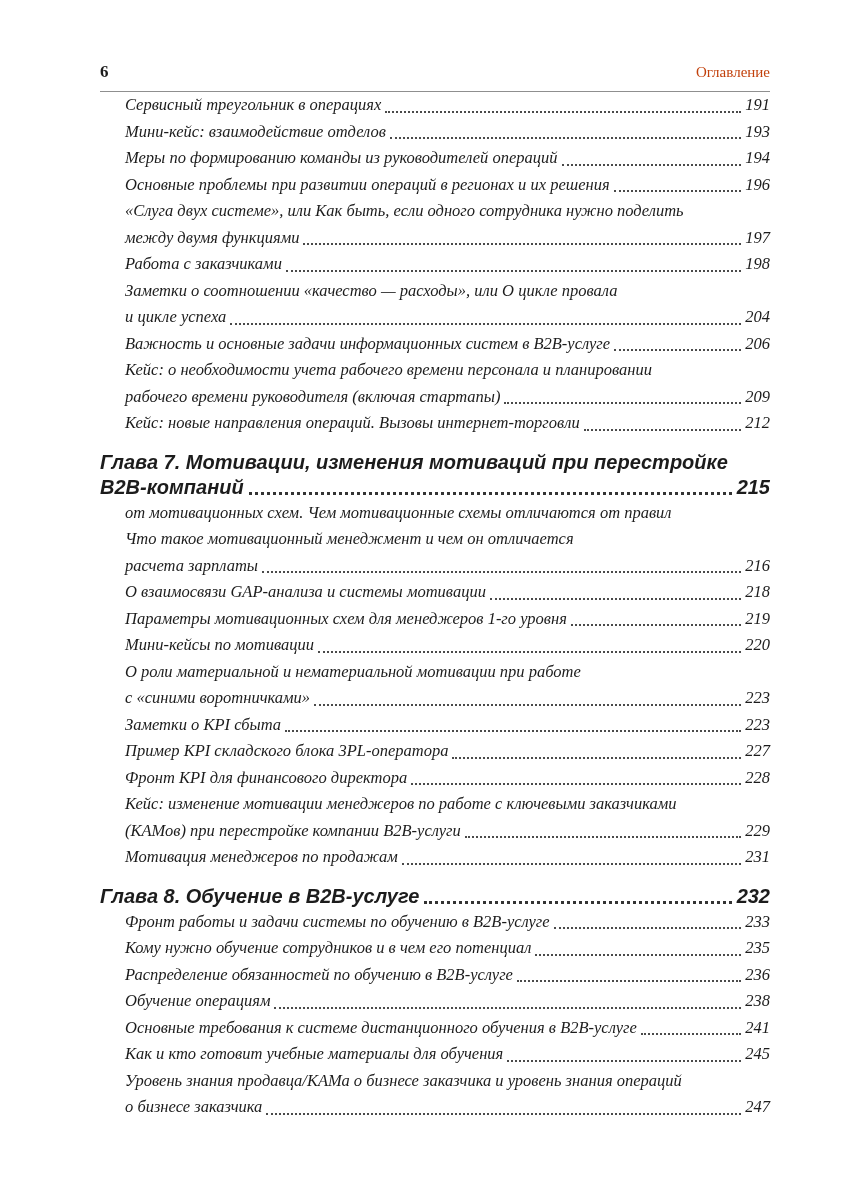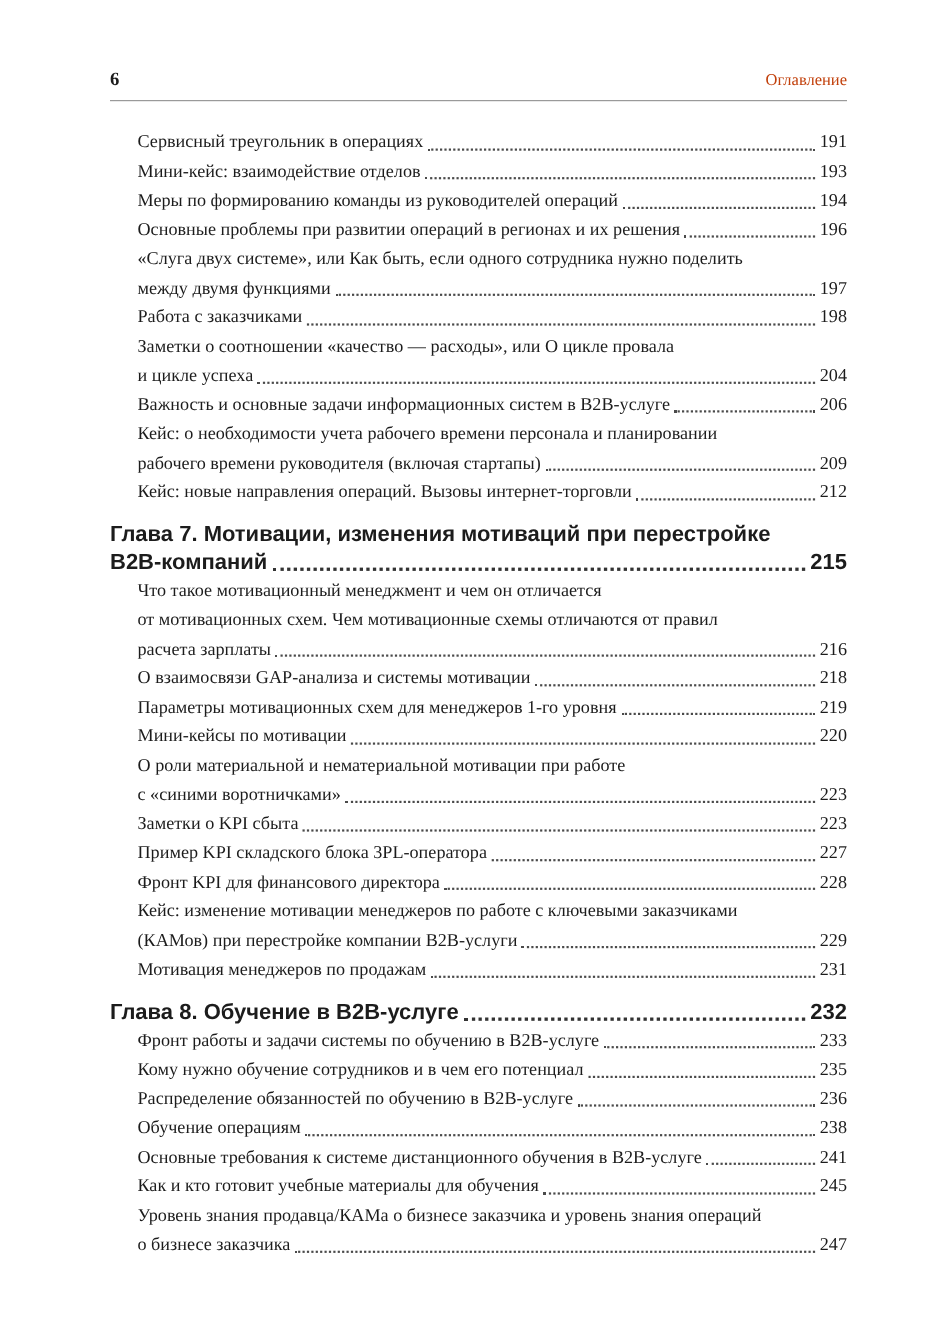--- a/index.html
+++ b/index.html
@@ -25,21 +25,21 @@
   }
   .run-title {
     font-size: 15px;
     color: #c2410c;
   }
   .rule {
     border-bottom: 1px solid #8f8f8f;
     margin-top: 9px;
   }
   .toc {
-    margin-top: 24px;
+    font-style: italic;
   }
   .entry {
     padding-left: 25px;
   }
   .entry .line {
     font-size: 16.5px;
     line-height: 26.5px;
   }
   .line.last {
     display: flex;
@@ -157,22 +157,22 @@
       </div>
       <div class="entry chapter">
         <div class="line"><span class="txt">Глава 7. Мотивации, изменения мотиваций при перестройке</span></div>
         <div class="line last">
           <span class="txt">B2B-компаний</span>
           <span class="leader"></span>
           <span class="pgn">215</span>
         </div>
       </div>
       <div class="entry">
+        <div class="line"><span class="txt">от мотивационных схем. Чем мотивационные схемы отличаются от правил</span></div>
         <div class="line"><span class="txt">Что такое мотивационный менеджмент и чем он отличается</span></div>
-        <div class="line"><span class="txt">от мотивационных схем. Чем мотивационные схемы отличаются от правил</span></div>
         <div class="line last">
           <span class="txt">расчета зарплаты</span>
           <span class="leader"></span>
           <span class="pgn">216</span>
         </div>
       </div>
       <div class="entry">
         <div class="line last">
           <span class="txt">О взаимосвязи GAP-анализа и системы мотивации</span>
           <span class="leader"></span>

